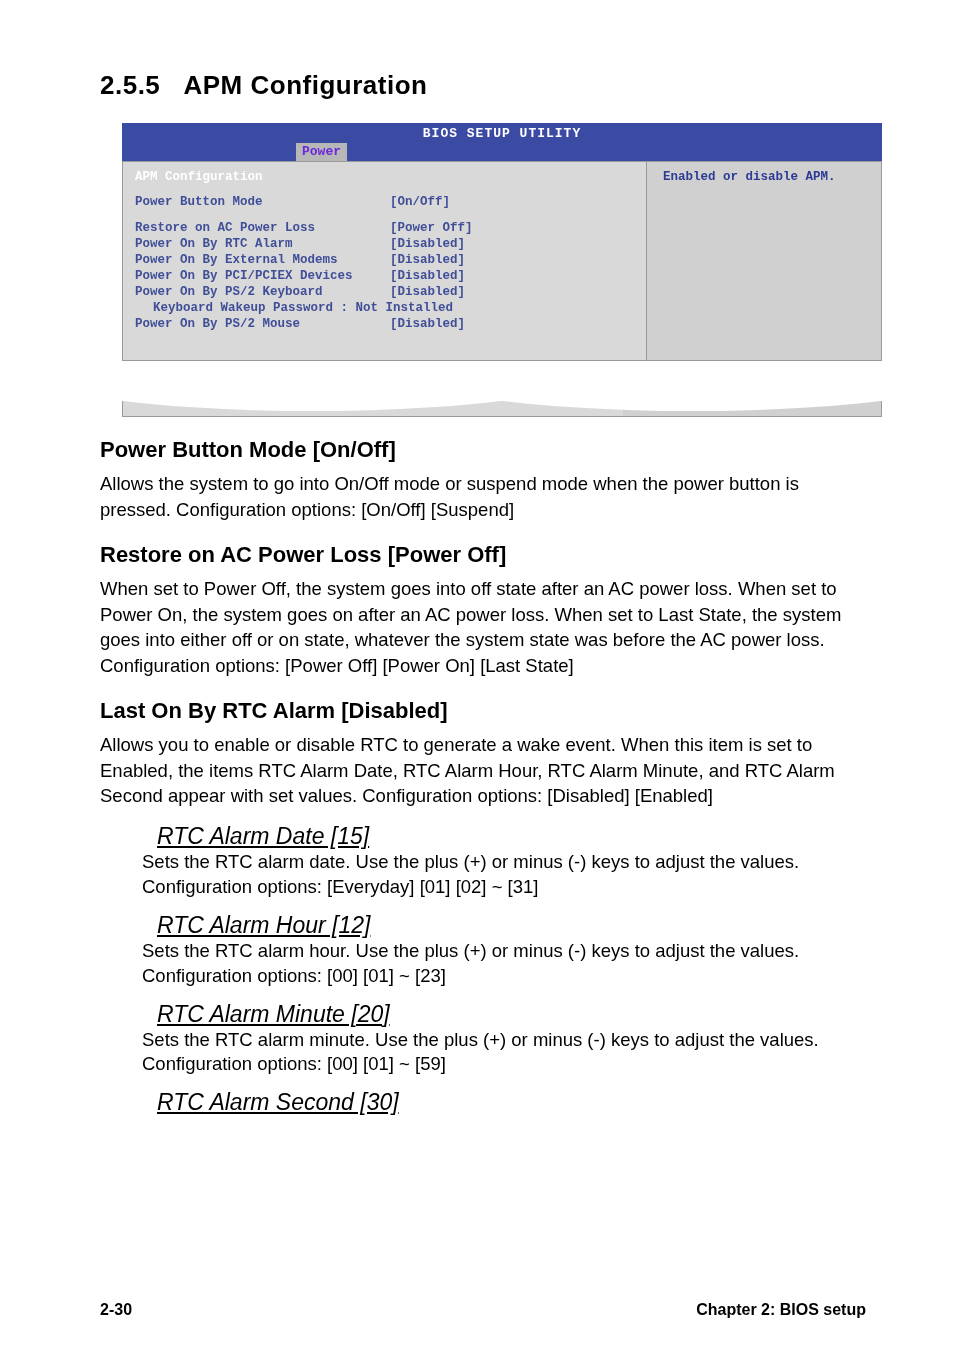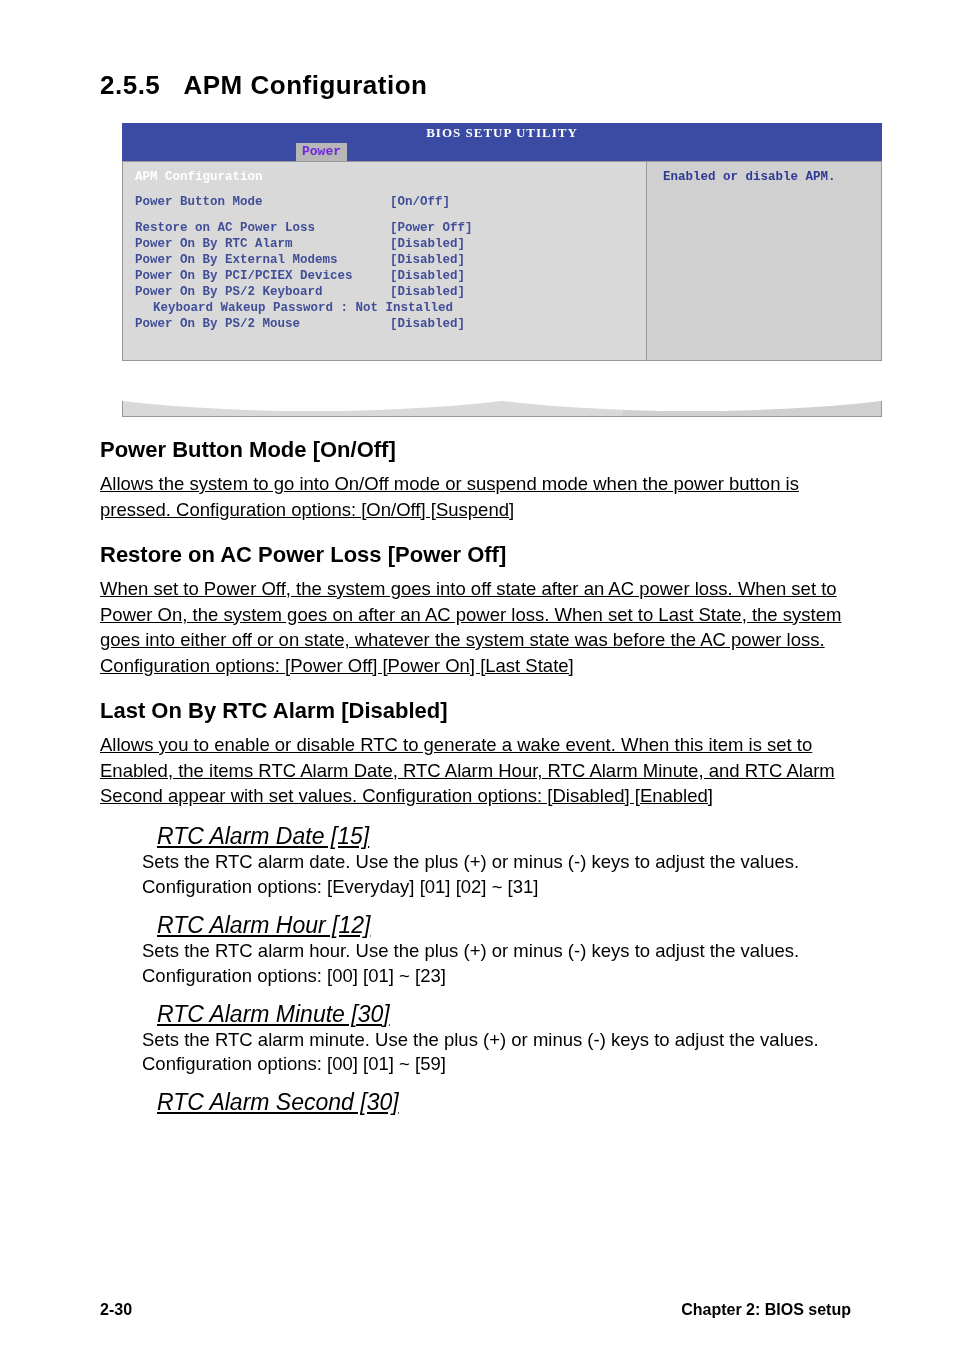--- a/index.html
+++ b/index.html
@@ -28,21 +28,21 @@
     margin: 0 0 40px 22px;
   }
   .bios-top {
     background: #3b4aa3;
     text-align: center;
     height: 20px;
     line-height: 18px;
   }
   .bios-top-text {
     color: #fff;
-    font-family: Liberation Serif, serif;
+    font-family: Liberation Mono, monospace;
     font-weight: bold;
     font-size: 13px;
     letter-spacing: 1px;
   }
   .bios-tabs {
     background: #3b4aa3;
     height: 18px;
     position: relative;
   }
   .bios-tab {
@@ -117,42 +117,41 @@
   h2.item-title {
     font-family: Arial, Helvetica, sans-serif;
     font-weight: 900;
     font-size: 22px;
     margin: 20px 0 8px 0;
   }
   p.body {
     font-size: 18.5px;
     line-height: 1.38;
     margin: 0 0 14px 0;
-    text-decoration: underline;
   }
   .sub-block {
     margin-left: 42px;
     margin-bottom: 12px;
   }
   .sub-title {
     font-style: italic;
     text-decoration: underline;
     font-size: 23px;
     margin: 4px 0 0 15px;
   }
   .sub-body {
     font-size: 18.5px;
     line-height: 1.35;
     margin: 0;
   }
   .footer {
     position: absolute;
     bottom: 32px;
     left: 100px;
-    right: 100px;
+    right: 85px;
     display: flex;
     justify-content: space-between;
     font-family: Arial, Helvetica, sans-serif;
     font-weight: 900;
     font-size: 16px;
   }
 </style>
 </head>
 <body>
 
@@ -227,21 +226,21 @@
 
   <div class="sub-block">
     <p class="sub-title">RTC Alarm Date [15]</p>
     <p class="sub-body">Sets the RTC alarm date. Use the plus (+) or minus (-) keys to adjust the values. Configuration options: [Everyday] [01] [02] ~ [31]</p>
   </div>
   <div class="sub-block">
     <p class="sub-title">RTC Alarm Hour [12]</p>
     <p class="sub-body">Sets the RTC alarm hour. Use the plus (+) or minus (-) keys to adjust the values. Configuration options: [00] [01] ~ [23]</p>
   </div>
   <div class="sub-block">
-    <p class="sub-title">RTC Alarm Minute [30]</p>
+    <p class="sub-title">RTC Alarm Minute [20]</p>
     <p class="sub-body">Sets the RTC alarm minute. Use the plus (+) or minus (-) keys to adjust the values. Configuration options: [00] [01] ~ [59]</p>
   </div>
   <div class="sub-block">
     <p class="sub-title">RTC Alarm Second [30]</p>
   </div>
 
   <div class="footer">
     <span>2-30</span>
     <span>Chapter 2: BIOS setup</span>
   </div>

